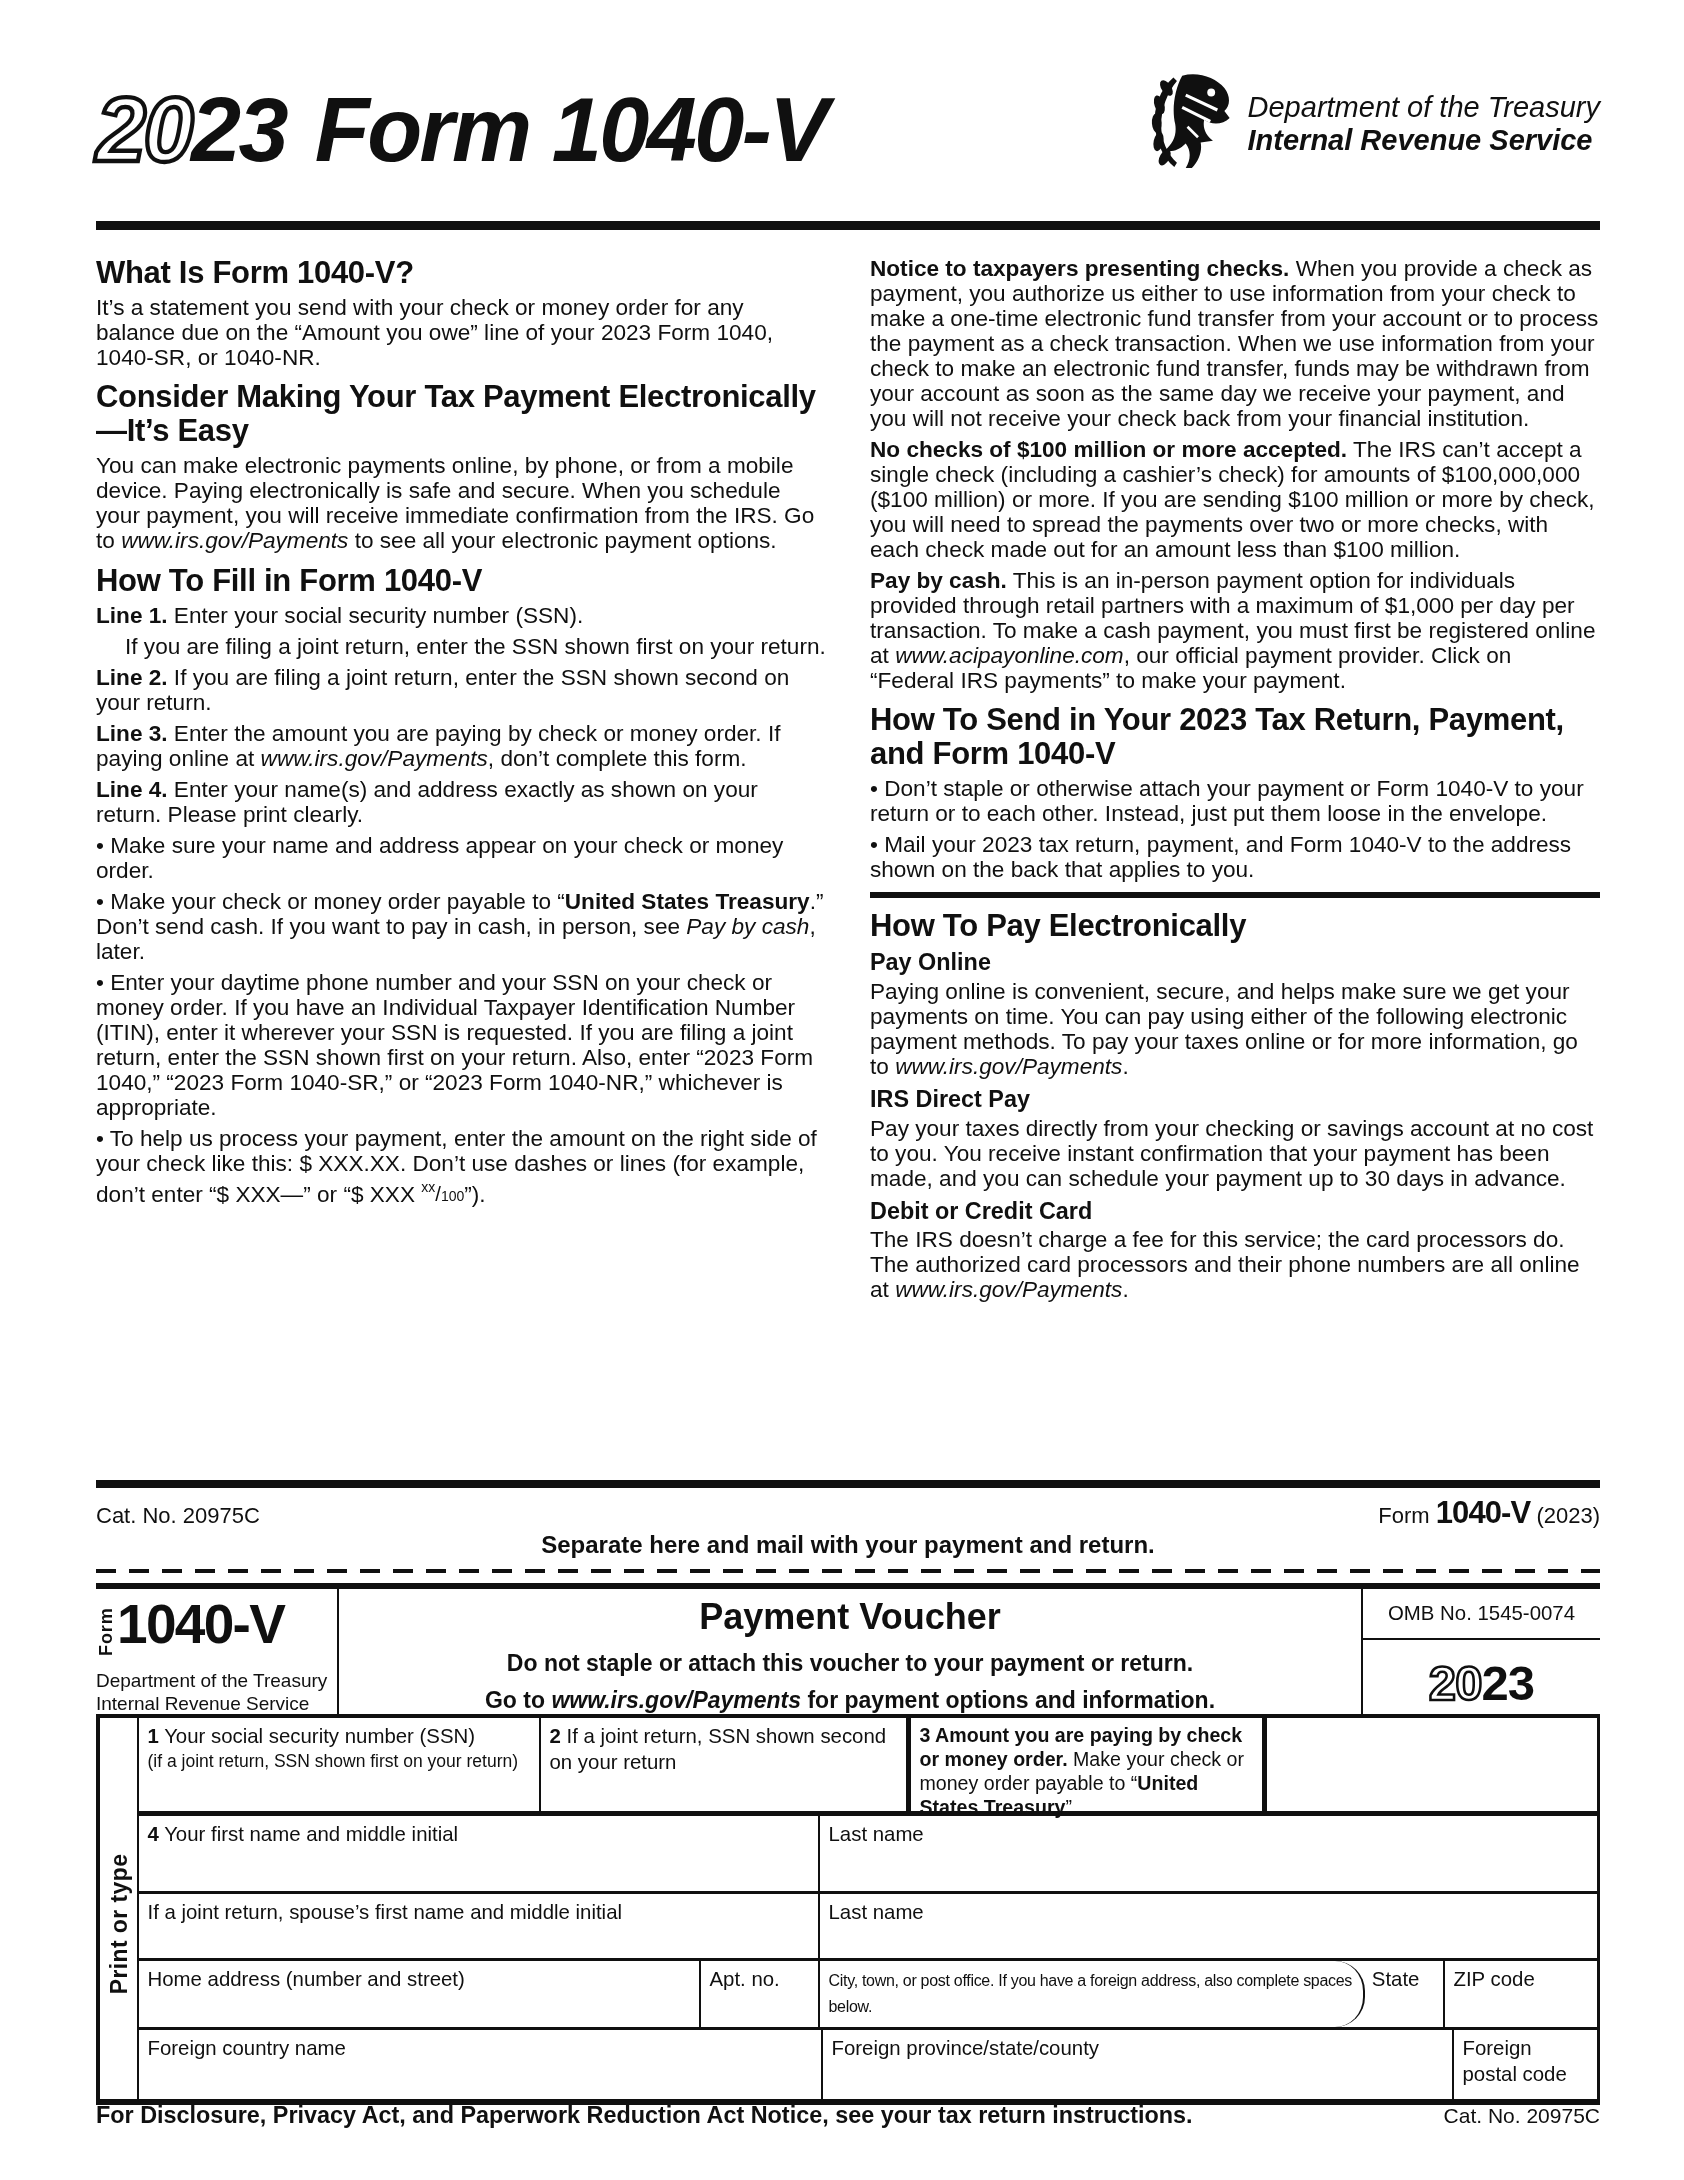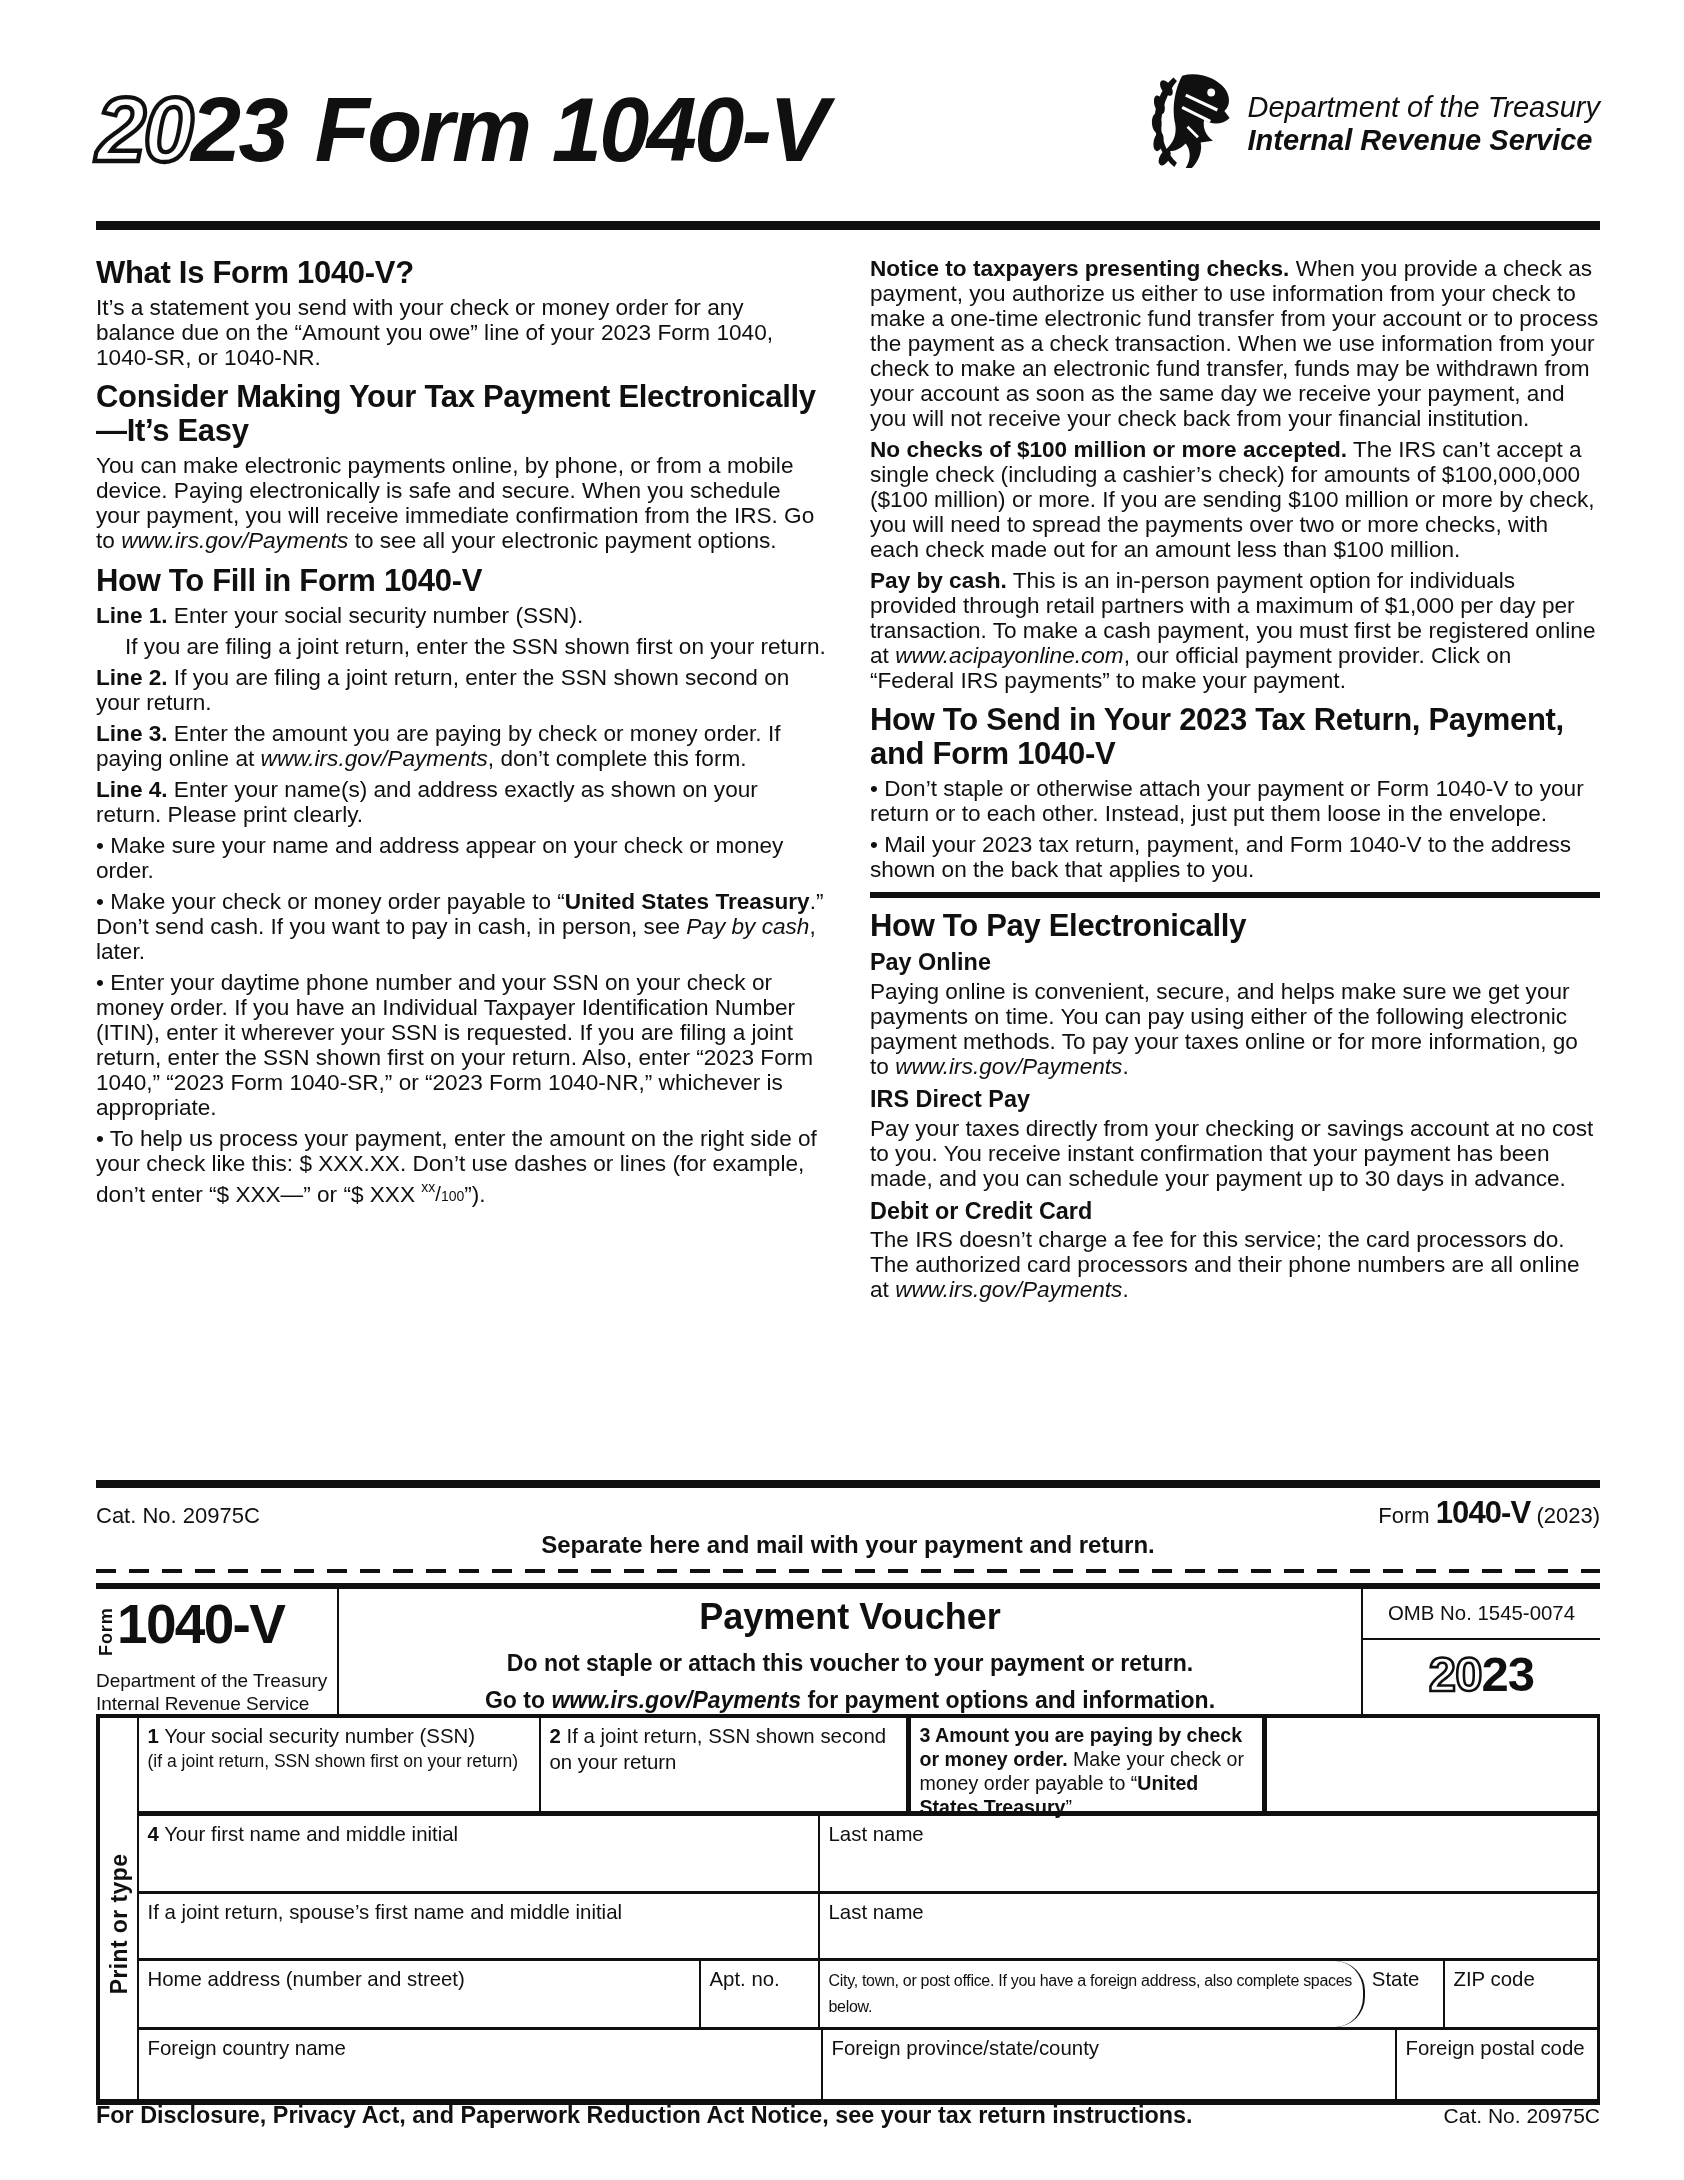--- a/index.html
+++ b/index.html
@@ -50,21 +50,21 @@
   .vh-formword { writing-mode:vertical-rl; transform:rotate(180deg); font-size:18px; font-weight:600; height:53px; margin-top:5.1px; letter-spacing:0.9px; }
   .vh-num { font-size:55px; font-weight:700; letter-spacing:-1.7px; line-height:0.95; }
   .vh-dept { font-size:19px; line-height:1.22; }
   .vh-dept.d1 { margin-top:13.6px; }
   .vh-center { flex:1; text-align:center; padding:6.8px 25.6px 0; border-right:2.6px solid #101010; }
   .vh-title { font-size:36px; font-weight:700; margin-bottom:12px; }
   .vh-sub { font-size:23px; font-weight:700; margin-bottom:10.2px; }
   .vh-goto { font-size:23px; font-weight:700; }
   .vh-right { width:237px; }
   .vh-omb { height:51px; border-bottom:2.6px solid #101010; font-size:20.4px; display:flex; align-items:center; justify-content:center; }
-  .vh-year { font-size:49px; font-weight:700; text-align:center; padding-top:6px; letter-spacing:-0.9px; }
+  .vh-year { font-size:49px; font-weight:700; text-align:center; padding-top:15px; letter-spacing:-0.9px; }
   .yr-outline-sm { color:#ffffff; -webkit-text-stroke:2.6px #101010; }
 
   .vt { display:flex; border:3.4px solid #101010; border-top-width:4.3px; border-left-width:4.3px; border-bottom-width:6.8px; }
   .vt-strip { width:39px; border-right:2.6px solid #101010; position:relative; }
   .vt-rot { position:absolute; left:50%; top:54%; transform:translate(-50%,-50%) rotate(-90deg); font-weight:700; font-size:23px; white-space:nowrap; letter-spacing:0.4px; }
   .vt-main { flex:1; display:flex; flex-direction:column; }
   .r { display:flex; }
   .cell { padding:6px 8.5px; font-size:20.4px; line-height:1.25; }
   .r1 { height:98px; border-bottom:5.1px solid #101010; }
   .c-ssn1 { width:402px; border-right:2.6px solid #101010; }
@@ -78,21 +78,21 @@
   .rfor { height:69px; }
   .c-first { width:681px; border-right:2.6px solid #101010; }
   .c-last { flex:1; }
   .c-home { width:562px; border-right:2.6px solid #101010; }
   .c-apt { width:119px; border-right:2.6px solid #101010; }
   .c-city { width:545px; border-right:2.6px solid #101010;border-radius:30px; }
   .c-state { width:80px; border-right:2.6px solid #101010; padding-left:6.8px; }
   .c-zip { flex:1; }
   .cond { font-size:16px; letter-spacing:-0.3px; }
   .c-fcountry { width:684px; border-right:2.6px solid #101010; }
-  .c-fprov { width:574px; border-right:2.6px solid #101010; }
+  .c-fprov { width:631px; border-right:2.6px solid #101010; }
   .c-fpostal { flex:1; }
 
   
   .bottomline { position:absolute; top:2102px; left:96px; right:85px; display:flex; justify-content:space-between; align-items:baseline; }
   .bottomline b { font-size:23.4px; }
   .bottomline span { font-size:21px; }
 </style>
 </head>
 <body>
 

